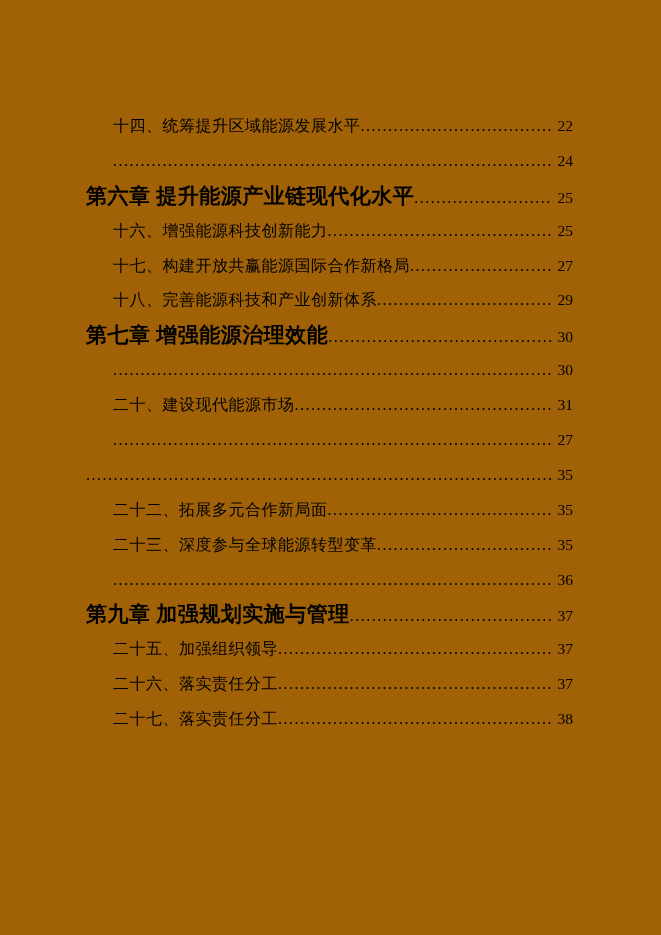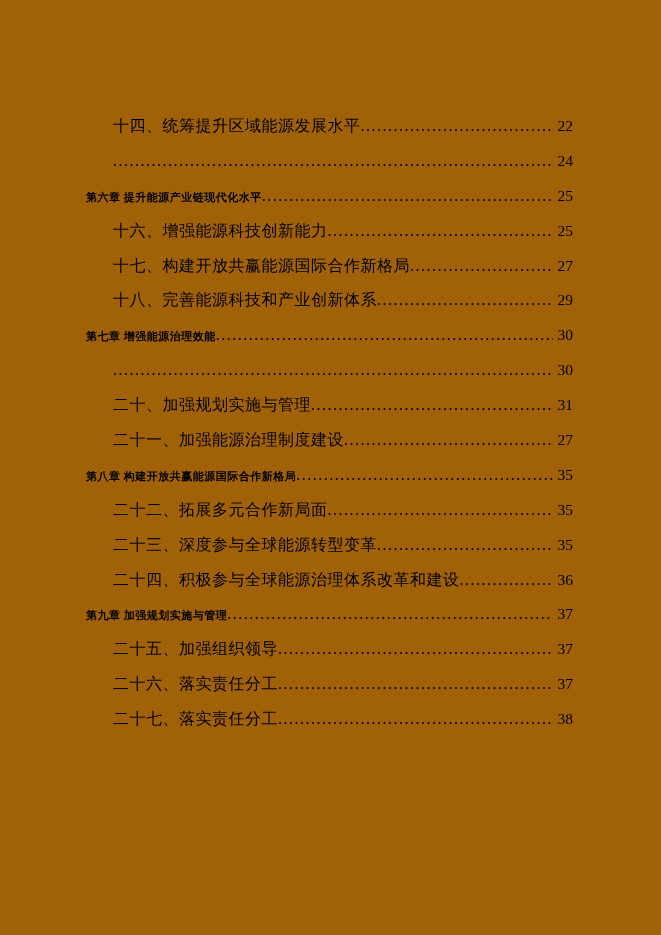--- a/index.html
+++ b/index.html
@@ -28,21 +28,21 @@
     height: 34.9px;
     line-height: 34.9px;
     white-space: nowrap;
   }
   .toc-row .label {
     flex: 0 0 auto;
   }
   .toc-row.chapter .label {
     font-family: "Liberation Serif", "DejaVu Serif", serif;
     font-weight: bold;
-    font-size: 11px;
+    font-size: 21px;
     letter-spacing: 0.5px;
   }
   .toc-row.sub .label {
     font-family: "Liberation Sans", "DejaVu Sans", sans-serif;
     font-weight: 400;
     font-size: 16px;
     letter-spacing: 0.5px;
   }
   .toc-row.sub {
     padding-left: 27px;
@@ -104,46 +104,43 @@
       <div class="toc-row chapter">
     <span class="label">第七章 增强能源治理效能</span>
     <span class="leader"></span>
     <span class="pagenum">30</span>
   </div>
       <div class="toc-row sub">
     <span class="leader"></span>
     <span class="pagenum">30</span>
   </div>
       <div class="toc-row sub">
-    <span class="label">二十、加强规划实施与管理</span>
+    <span class="label">二十、建设现代能源市场</span>
     <span class="leader"></span>
     <span class="pagenum">31</span>
   </div>
       <div class="toc-row sub">
-    <span class="label">二十一、加强能源治理制度建设</span>
     <span class="leader"></span>
     <span class="pagenum">27</span>
   </div>
       <div class="toc-row chapter">
-    <span class="label">第八章 构建开放共赢能源国际合作新格局</span>
     <span class="leader"></span>
     <span class="pagenum">35</span>
   </div>
       <div class="toc-row sub">
     <span class="label">二十二、拓展多元合作新局面</span>
     <span class="leader"></span>
     <span class="pagenum">35</span>
   </div>
       <div class="toc-row sub">
     <span class="label">二十三、深度参与全球能源转型变革</span>
     <span class="leader"></span>
     <span class="pagenum">35</span>
   </div>
       <div class="toc-row sub">
-    <span class="label">二十四、积极参与全球能源治理体系改革和建设</span>
     <span class="leader"></span>
     <span class="pagenum">36</span>
   </div>
       <div class="toc-row chapter">
     <span class="label">第九章 加强规划实施与管理</span>
     <span class="leader"></span>
     <span class="pagenum">37</span>
   </div>
       <div class="toc-row sub">
     <span class="label">二十五、加强组织领导</span>

